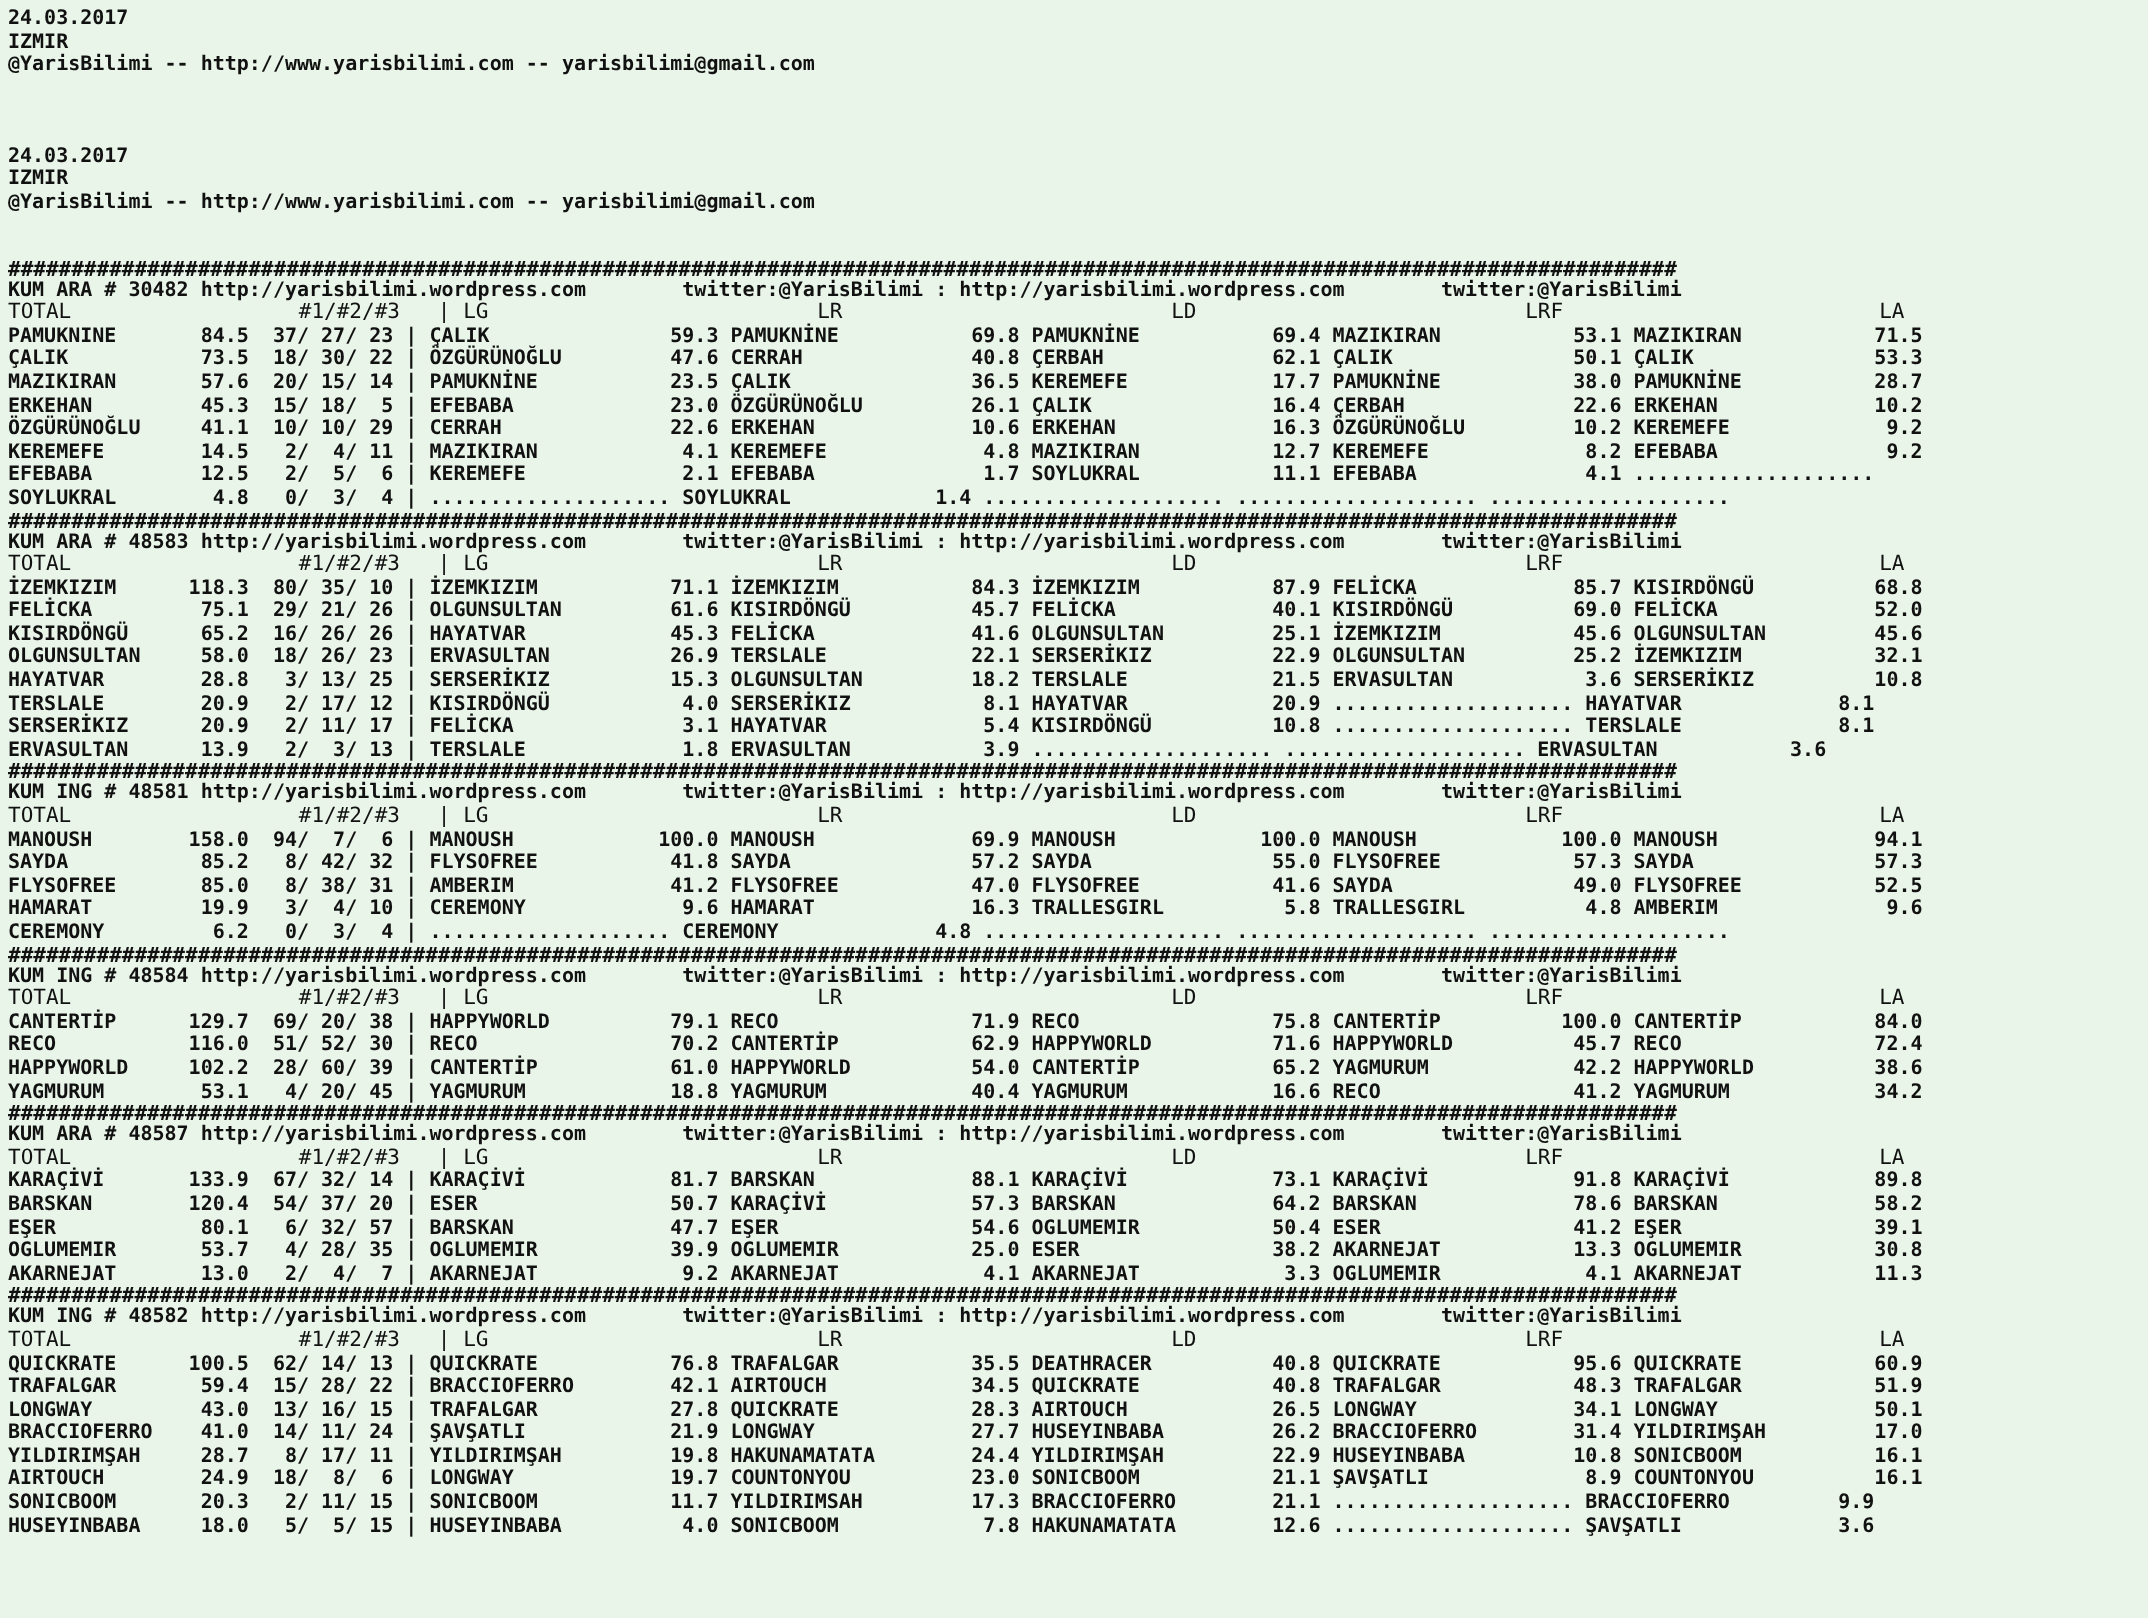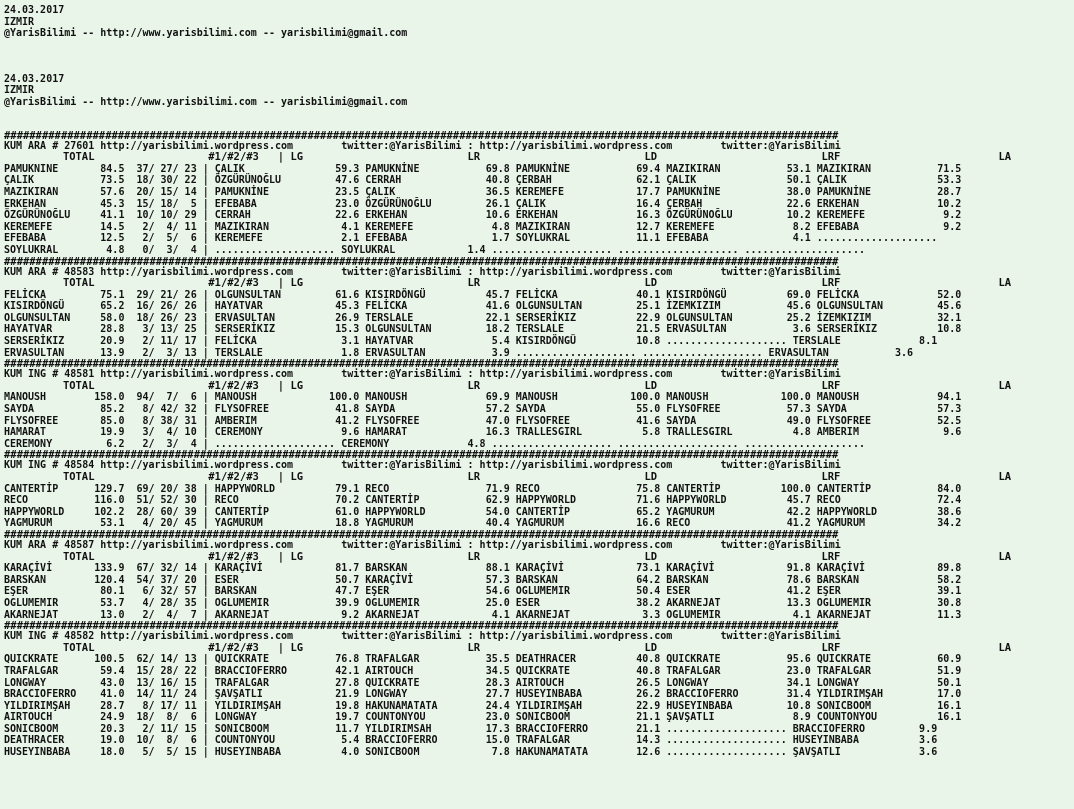--- a/index.html
+++ b/index.html
@@ -14,21 +14,21 @@
   }
   .page{padding:4px 4px 0 4px;}
   .line{white-space:pre;font-size:10px;line-height:11.6px;letter-spacing:0px;}
   .bold{font-weight:bold;}
   .hr{white-space:pre;font-weight:bold;line-height:10px;font-size:10.5px;}
   .head-block{margin-bottom:0;}
   .gap-big{height:34px;}
   .gap-mid{height:22px;}
   .race{margin-top:0;}
   .tbl{white-space:pre;}
-  .cols{white-space:pre;font-weight:bold;text-align:center;}
+  .cols{white-space:pre;font-weight:normal;}
 </style>
 </head>
 <body>
 
 <div class="page">
 
   <div class="head-block">
     <div class="line bold">24.03.2017</div>
     <div class="line bold">IZMIR</div>
     <div class="line bold">@YarisBilimi -- http://www.yarisbilimi.com -- yarisbilimi@gmail.com</div>
@@ -40,51 +40,53 @@
     <div class="line bold">24.03.2017</div>
     <div class="line bold">IZMIR</div>
     <div class="line bold">@YarisBilimi -- http://www.yarisbilimi.com -- yarisbilimi@gmail.com</div>
   </div>
 
   <div class="gap-mid"></div>
 
   <div id="races">
       <div class="race">
         <div class="hr">####################################################################################################################################</div>
-        <div class="line bold">KUM ARA # 27601 http://yarisbilimi.wordpress.com        twitter:@YarisBilimi : http://yarisbilimi.wordpress.com        twitter:@YarisBilimi</div>
+        <div class="line bold">KUM ARA # 30482 http://yarisbilimi.wordpress.com        twitter:@YarisBilimi : http://yarisbilimi.wordpress.com        twitter:@YarisBilimi</div>
         <div class="cols">TOTAL                  #1/#2/#3   | LG                          LR                          LD                          LRF                         LA</div>
         <div class="line bold tbl">PAMUKNINE       84.5  37/ 27/ 23 | ÇALIK               59.3 PAMUKNİNE           69.8 PAMUKNİNE           69.4 MAZIKIRAN           53.1 MAZIKIRAN           71.5</div>
         <div class="line bold tbl">ÇALIK           73.5  18/ 30/ 22 | ÖZGÜRÜNOĞLU         47.6 CERRAH              40.8 ÇERBAH              62.1 ÇALIK               50.1 ÇALIK               53.3</div>
         <div class="line bold tbl">MAZIKIRAN       57.6  20/ 15/ 14 | PAMUKNİNE           23.5 ÇALIK               36.5 KEREMEFE            17.7 PAMUKNİNE           38.0 PAMUKNİNE           28.7</div>
         <div class="line bold tbl">ERKEHAN         45.3  15/ 18/  5 | EFEBABA             23.0 ÖZGÜRÜNOĞLU         26.1 ÇALIK               16.4 ÇERBAH              22.6 ERKEHAN             10.2</div>
         <div class="line bold tbl">ÖZGÜRÜNOĞLU     41.1  10/ 10/ 29 | CERRAH              22.6 ERKEHAN             10.6 ERKEHAN             16.3 ÖZGÜRÜNOĞLU         10.2 KEREMEFE             9.2</div>
         <div class="line bold tbl">KEREMEFE        14.5   2/  4/ 11 | MAZIKIRAN            4.1 KEREMEFE             4.8 MAZIKIRAN           12.7 KEREMEFE             8.2 EFEBABA              9.2</div>
         <div class="line bold tbl">EFEBABA         12.5   2/  5/  6 | KEREMEFE             2.1 EFEBABA              1.7 SOYLUKRAL           11.1 EFEBABA              4.1 ....................</div>
         <div class="line bold tbl">SOYLUKRAL        4.8   0/  3/  4 | .................... SOYLUKRAL            1.4 .................... .................... ....................</div>
       </div>
       <div class="race">
         <div class="hr">####################################################################################################################################</div>
         <div class="line bold">KUM ARA # 48583 http://yarisbilimi.wordpress.com        twitter:@YarisBilimi : http://yarisbilimi.wordpress.com        twitter:@YarisBilimi</div>
         <div class="cols">TOTAL                  #1/#2/#3   | LG                          LR                          LD                          LRF                         LA</div>
+        <div class="line bold tbl">İZEMKIZIM      118.3  80/ 35/ 10 | İZEMKIZIM           71.1 İZEMKIZIM           84.3 İZEMKIZIM           87.9 FELİCKA             85.7 KISIRDÖNGÜ          68.8</div>
         <div class="line bold tbl">FELİCKA         75.1  29/ 21/ 26 | OLGUNSULTAN         61.6 KISIRDÖNGÜ          45.7 FELİCKA             40.1 KISIRDÖNGÜ          69.0 FELİCKA             52.0</div>
         <div class="line bold tbl">KISIRDÖNGÜ      65.2  16/ 26/ 26 | HAYATVAR            45.3 FELİCKA             41.6 OLGUNSULTAN         25.1 İZEMKIZIM           45.6 OLGUNSULTAN         45.6</div>
         <div class="line bold tbl">OLGUNSULTAN     58.0  18/ 26/ 23 | ERVASULTAN          26.9 TERSLALE            22.1 SERSERİKIZ          22.9 OLGUNSULTAN         25.2 İZEMKIZIM           32.1</div>
         <div class="line bold tbl">HAYATVAR        28.8   3/ 13/ 25 | SERSERİKIZ          15.3 OLGUNSULTAN         18.2 TERSLALE            21.5 ERVASULTAN           3.6 SERSERİKIZ          10.8</div>
+        <div class="line bold tbl">TERSLALE        20.9   2/ 17/ 12 | KISIRDÖNGÜ           4.0 SERSERİKIZ           8.1 HAYATVAR            20.9 .................... HAYATVAR             8.1</div>
         <div class="line bold tbl">SERSERİKIZ      20.9   2/ 11/ 17 | FELİCKA              3.1 HAYATVAR             5.4 KISIRDÖNGÜ          10.8 .................... TERSLALE             8.1</div>
         <div class="line bold tbl">ERVASULTAN      13.9   2/  3/ 13 | TERSLALE             1.8 ERVASULTAN           3.9 .................... .................... ERVASULTAN           3.6</div>
       </div>
       <div class="race">
         <div class="hr">####################################################################################################################################</div>
         <div class="line bold">KUM ING # 48581 http://yarisbilimi.wordpress.com        twitter:@YarisBilimi : http://yarisbilimi.wordpress.com        twitter:@YarisBilimi</div>
         <div class="cols">TOTAL                  #1/#2/#3   | LG                          LR                          LD                          LRF                         LA</div>
         <div class="line bold tbl">MANOUSH        158.0  94/  7/  6 | MANOUSH            100.0 MANOUSH             69.9 MANOUSH            100.0 MANOUSH            100.0 MANOUSH             94.1</div>
         <div class="line bold tbl">SAYDA           85.2   8/ 42/ 32 | FLYSOFREE           41.8 SAYDA               57.2 SAYDA               55.0 FLYSOFREE           57.3 SAYDA               57.3</div>
         <div class="line bold tbl">FLYSOFREE       85.0   8/ 38/ 31 | AMBERIM             41.2 FLYSOFREE           47.0 FLYSOFREE           41.6 SAYDA               49.0 FLYSOFREE           52.5</div>
         <div class="line bold tbl">HAMARAT         19.9   3/  4/ 10 | CEREMONY             9.6 HAMARAT             16.3 TRALLESGIRL          5.8 TRALLESGIRL          4.8 AMBERIM              9.6</div>
-        <div class="line bold tbl">CEREMONY         6.2   2/  3/  4 | .................... CEREMONY             4.8 .................... .................... ....................</div>
+        <div class="line bold tbl">CEREMONY         6.2   0/  3/  4 | .................... CEREMONY             4.8 .................... .................... ....................</div>
       </div>
       <div class="race">
         <div class="hr">####################################################################################################################################</div>
         <div class="line bold">KUM ING # 48584 http://yarisbilimi.wordpress.com        twitter:@YarisBilimi : http://yarisbilimi.wordpress.com        twitter:@YarisBilimi</div>
         <div class="cols">TOTAL                  #1/#2/#3   | LG                          LR                          LD                          LRF                         LA</div>
         <div class="line bold tbl">CANTERTİP      129.7  69/ 20/ 38 | HAPPYWORLD          79.1 RECO                71.9 RECO                75.8 CANTERTİP          100.0 CANTERTİP           84.0</div>
         <div class="line bold tbl">RECO           116.0  51/ 52/ 30 | RECO                70.2 CANTERTİP           62.9 HAPPYWORLD          71.6 HAPPYWORLD          45.7 RECO                72.4</div>
         <div class="line bold tbl">HAPPYWORLD     102.2  28/ 60/ 39 | CANTERTİP           61.0 HAPPYWORLD          54.0 CANTERTİP           65.2 YAGMURUM            42.2 HAPPYWORLD          38.6</div>
         <div class="line bold tbl">YAGMURUM        53.1   4/ 20/ 45 | YAGMURUM            18.8 YAGMURUM            40.4 YAGMURUM            16.6 RECO                41.2 YAGMURUM            34.2</div>
       </div>
@@ -96,24 +98,23 @@
         <div class="line bold tbl">BARSKAN        120.4  54/ 37/ 20 | ESER                50.7 KARAÇİVİ            57.3 BARSKAN             64.2 BARSKAN             78.6 BARSKAN             58.2</div>
         <div class="line bold tbl">EŞER            80.1   6/ 32/ 57 | BARSKAN             47.7 EŞER                54.6 OGLUMEMIR           50.4 ESER                41.2 EŞER                39.1</div>
         <div class="line bold tbl">OGLUMEMIR       53.7   4/ 28/ 35 | OGLUMEMIR           39.9 OGLUMEMIR           25.0 ESER                38.2 AKARNEJAT           13.3 OGLUMEMIR           30.8</div>
         <div class="line bold tbl">AKARNEJAT       13.0   2/  4/  7 | AKARNEJAT            9.2 AKARNEJAT            4.1 AKARNEJAT            3.3 OGLUMEMIR            4.1 AKARNEJAT           11.3</div>
       </div>
       <div class="race">
         <div class="hr">####################################################################################################################################</div>
         <div class="line bold">KUM ING # 48582 http://yarisbilimi.wordpress.com        twitter:@YarisBilimi : http://yarisbilimi.wordpress.com        twitter:@YarisBilimi</div>
         <div class="cols">TOTAL                  #1/#2/#3   | LG                          LR                          LD                          LRF                         LA</div>
         <div class="line bold tbl">QUICKRATE      100.5  62/ 14/ 13 | QUICKRATE           76.8 TRAFALGAR           35.5 DEATHRACER          40.8 QUICKRATE           95.6 QUICKRATE           60.9</div>
-        <div class="line bold tbl">TRAFALGAR       59.4  15/ 28/ 22 | BRACCIOFERRO        42.1 AIRTOUCH            34.5 QUICKRATE           40.8 TRAFALGAR           23.0 TRAFALGAR           51.9</div>
+        <div class="line bold tbl">TRAFALGAR       59.4  15/ 28/ 22 | BRACCIOFERRO        42.1 AIRTOUCH            34.5 QUICKRATE           40.8 TRAFALGAR           48.3 TRAFALGAR           51.9</div>
         <div class="line bold tbl">LONGWAY         43.0  13/ 16/ 15 | TRAFALGAR           27.8 QUICKRATE           28.3 AIRTOUCH            26.5 LONGWAY             34.1 LONGWAY             50.1</div>
         <div class="line bold tbl">BRACCIOFERRO    41.0  14/ 11/ 24 | ŞAVŞATLI            21.9 LONGWAY             27.7 HUSEYINBABA         26.2 BRACCIOFERRO        31.4 YILDIRIMŞAH         17.0</div>
         <div class="line bold tbl">YILDIRIMŞAH     28.7   8/ 17/ 11 | YILDIRIMŞAH         19.8 HAKUNAMATATA        24.4 YILDIRIMŞAH         22.9 HUSEYINBABA         10.8 SONICBOOM           16.1</div>
         <div class="line bold tbl">AIRTOUCH        24.9  18/  8/  6 | LONGWAY             19.7 COUNTONYOU          23.0 SONICBOOM           21.1 ŞAVŞATLI             8.9 COUNTONYOU          16.1</div>
         <div class="line bold tbl">SONICBOOM       20.3   2/ 11/ 15 | SONICBOOM           11.7 YILDIRIMSAH         17.3 BRACCIOFERRO        21.1 .................... BRACCIOFERRO         9.9</div>
-        <div class="line bold tbl">DEATHRACER      19.0  10/  8/  6 | COUNTONYOU           5.4 BRACCIOFERRO        15.0 TRAFALGAR           14.3 .................... HUSEYINBABA          3.6</div>
         <div class="line bold tbl">HUSEYINBABA     18.0   5/  5/ 15 | HUSEYINBABA          4.0 SONICBOOM            7.8 HAKUNAMATATA        12.6 .................... ŞAVŞATLI             3.6</div>
       </div>
     </div>
 
 </div>
 
 </body></html>

